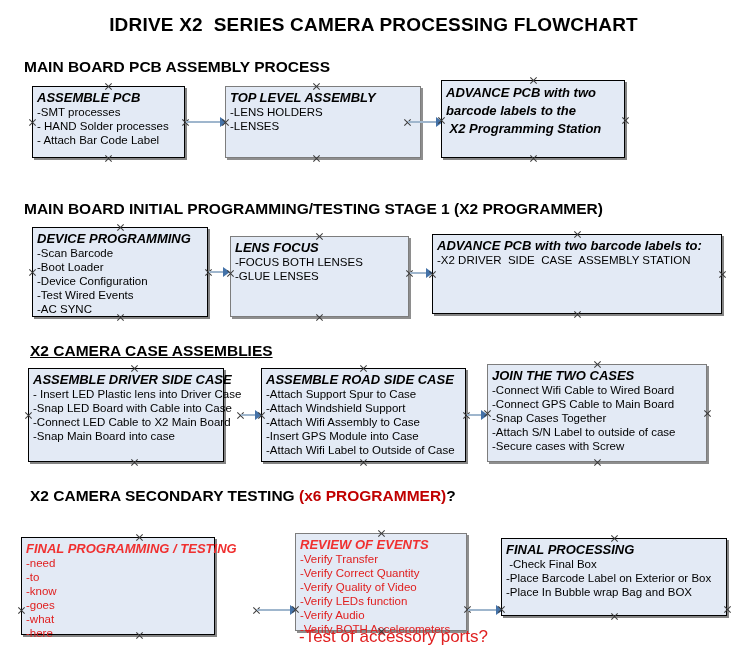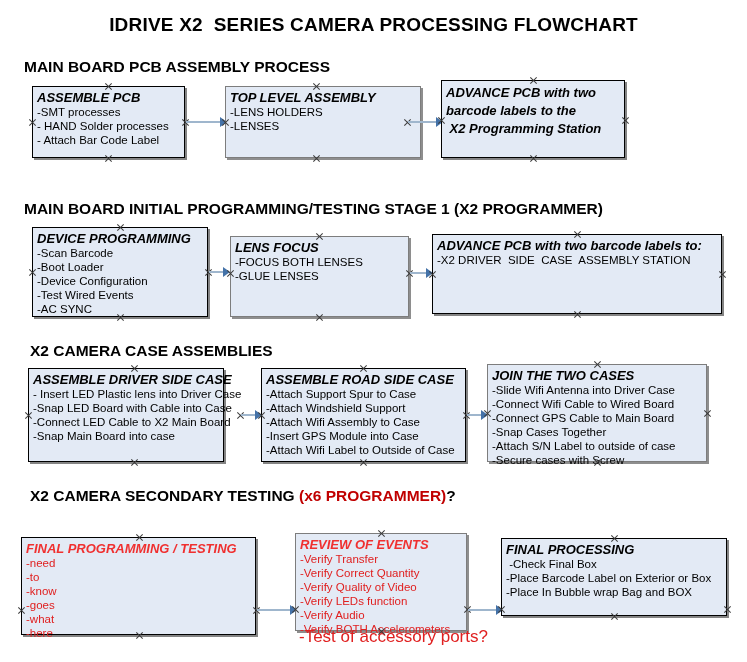--- a/index.html
+++ b/index.html
@@ -220,21 +220,21 @@
     <div class="inner">
       <div class="b-head">ADVANCE PCB with two barcode labels to:</div>
       <div class="b-line">-X2 DRIVER  SIDE  CASE  ASSEMBLY STATION</div>
     </div>
   </div>
   <div class="hx" style="left:577px; top:234px;"></div>
   <div class="hx" style="left:577px; top:314px;"></div>
   <div class="hx" style="left:432px; top:274px;"></div>
   <div class="hx" style="left:722px; top:274px;"></div>
 
-  <div class="section-title" style="left:30px; top:342px;">X2 CAMERA CASE ASSEMBLIES</div>
+  <div class="section-title" style="left:30px; top:342px;text-decoration:underline;">X2 CAMERA CASE ASSEMBLIES</div>
 
   <div class="box" style="left:28px; top:368px; width:196px; height:94px;">
     <div class="inner">
       <div class="b-head">ASSEMBLE DRIVER SIDE CASE</div>
       <div class="b-line">- Insert LED Plastic lens into Driver Case</div>
       <div class="b-line">-Snap LED Board with Cable into Case</div>
       <div class="b-line">-Connect LED Cable to X2 Main Board</div>
       <div class="b-line">-Snap Main Board into case</div>
     </div>
   </div>
@@ -260,38 +260,37 @@
   <div class="hx" style="left:363px; top:462px;"></div>
   <div class="hx" style="left:261px; top:415px;"></div>
   <div class="hx" style="left:466px; top:415px;"></div>
 
   <div class="conn" style="left:467px; top:414px; width:16px;"></div>
   <div class="arrowhead" style="left:481px; top:410px;"></div>
 
   <div class="box gray-edge" style="left:487px; top:364px; width:220px; height:98px;">
     <div class="inner">
       <div class="b-head">JOIN THE TWO CASES</div>
-      <div class="b-line">-Slide Wifi Antenna into Driver Case</div>
       <div class="b-line">-Connect Wifi Cable to Wired Board</div>
       <div class="b-line">-Connect GPS Cable to Main Board</div>
       <div class="b-line">-Snap Cases Together</div>
       <div class="b-line">-Attach S/N Label to outside of case</div>
       <div class="b-line">-Secure cases with Screw</div>
     </div>
   </div>
   <div class="hx" style="left:597px; top:364px;"></div>
   <div class="hx" style="left:597px; top:462px;"></div>
   <div class="hx" style="left:487px; top:413px;"></div>
   <div class="hx" style="left:707px; top:413px;"></div>
 
   <div class="section-title" style="left:30px; top:487px;">
     <span class="blk">X2 CAMERA SECONDARY TESTING </span><span class="red">(x6 PROGRAMMER)</span><span class="blk">?</span>
   </div>
 
-  <div class="box red" style="left:21px; top:537px; width:235px; height:98px;">
+  <div class="box red" style="left:21px; top:537px; width:194px; height:98px;">
     <div class="inner">
       <div class="b-head">FINAL PROGRAMMING / TESTING</div>
       <div class="b-line">-need</div>
       <div class="b-line">-to</div>
       <div class="b-line">-know</div>
       <div class="b-line">-goes</div>
       <div class="b-line">-what</div>
       <div class="b-line">-here</div>
     </div>
   </div>

